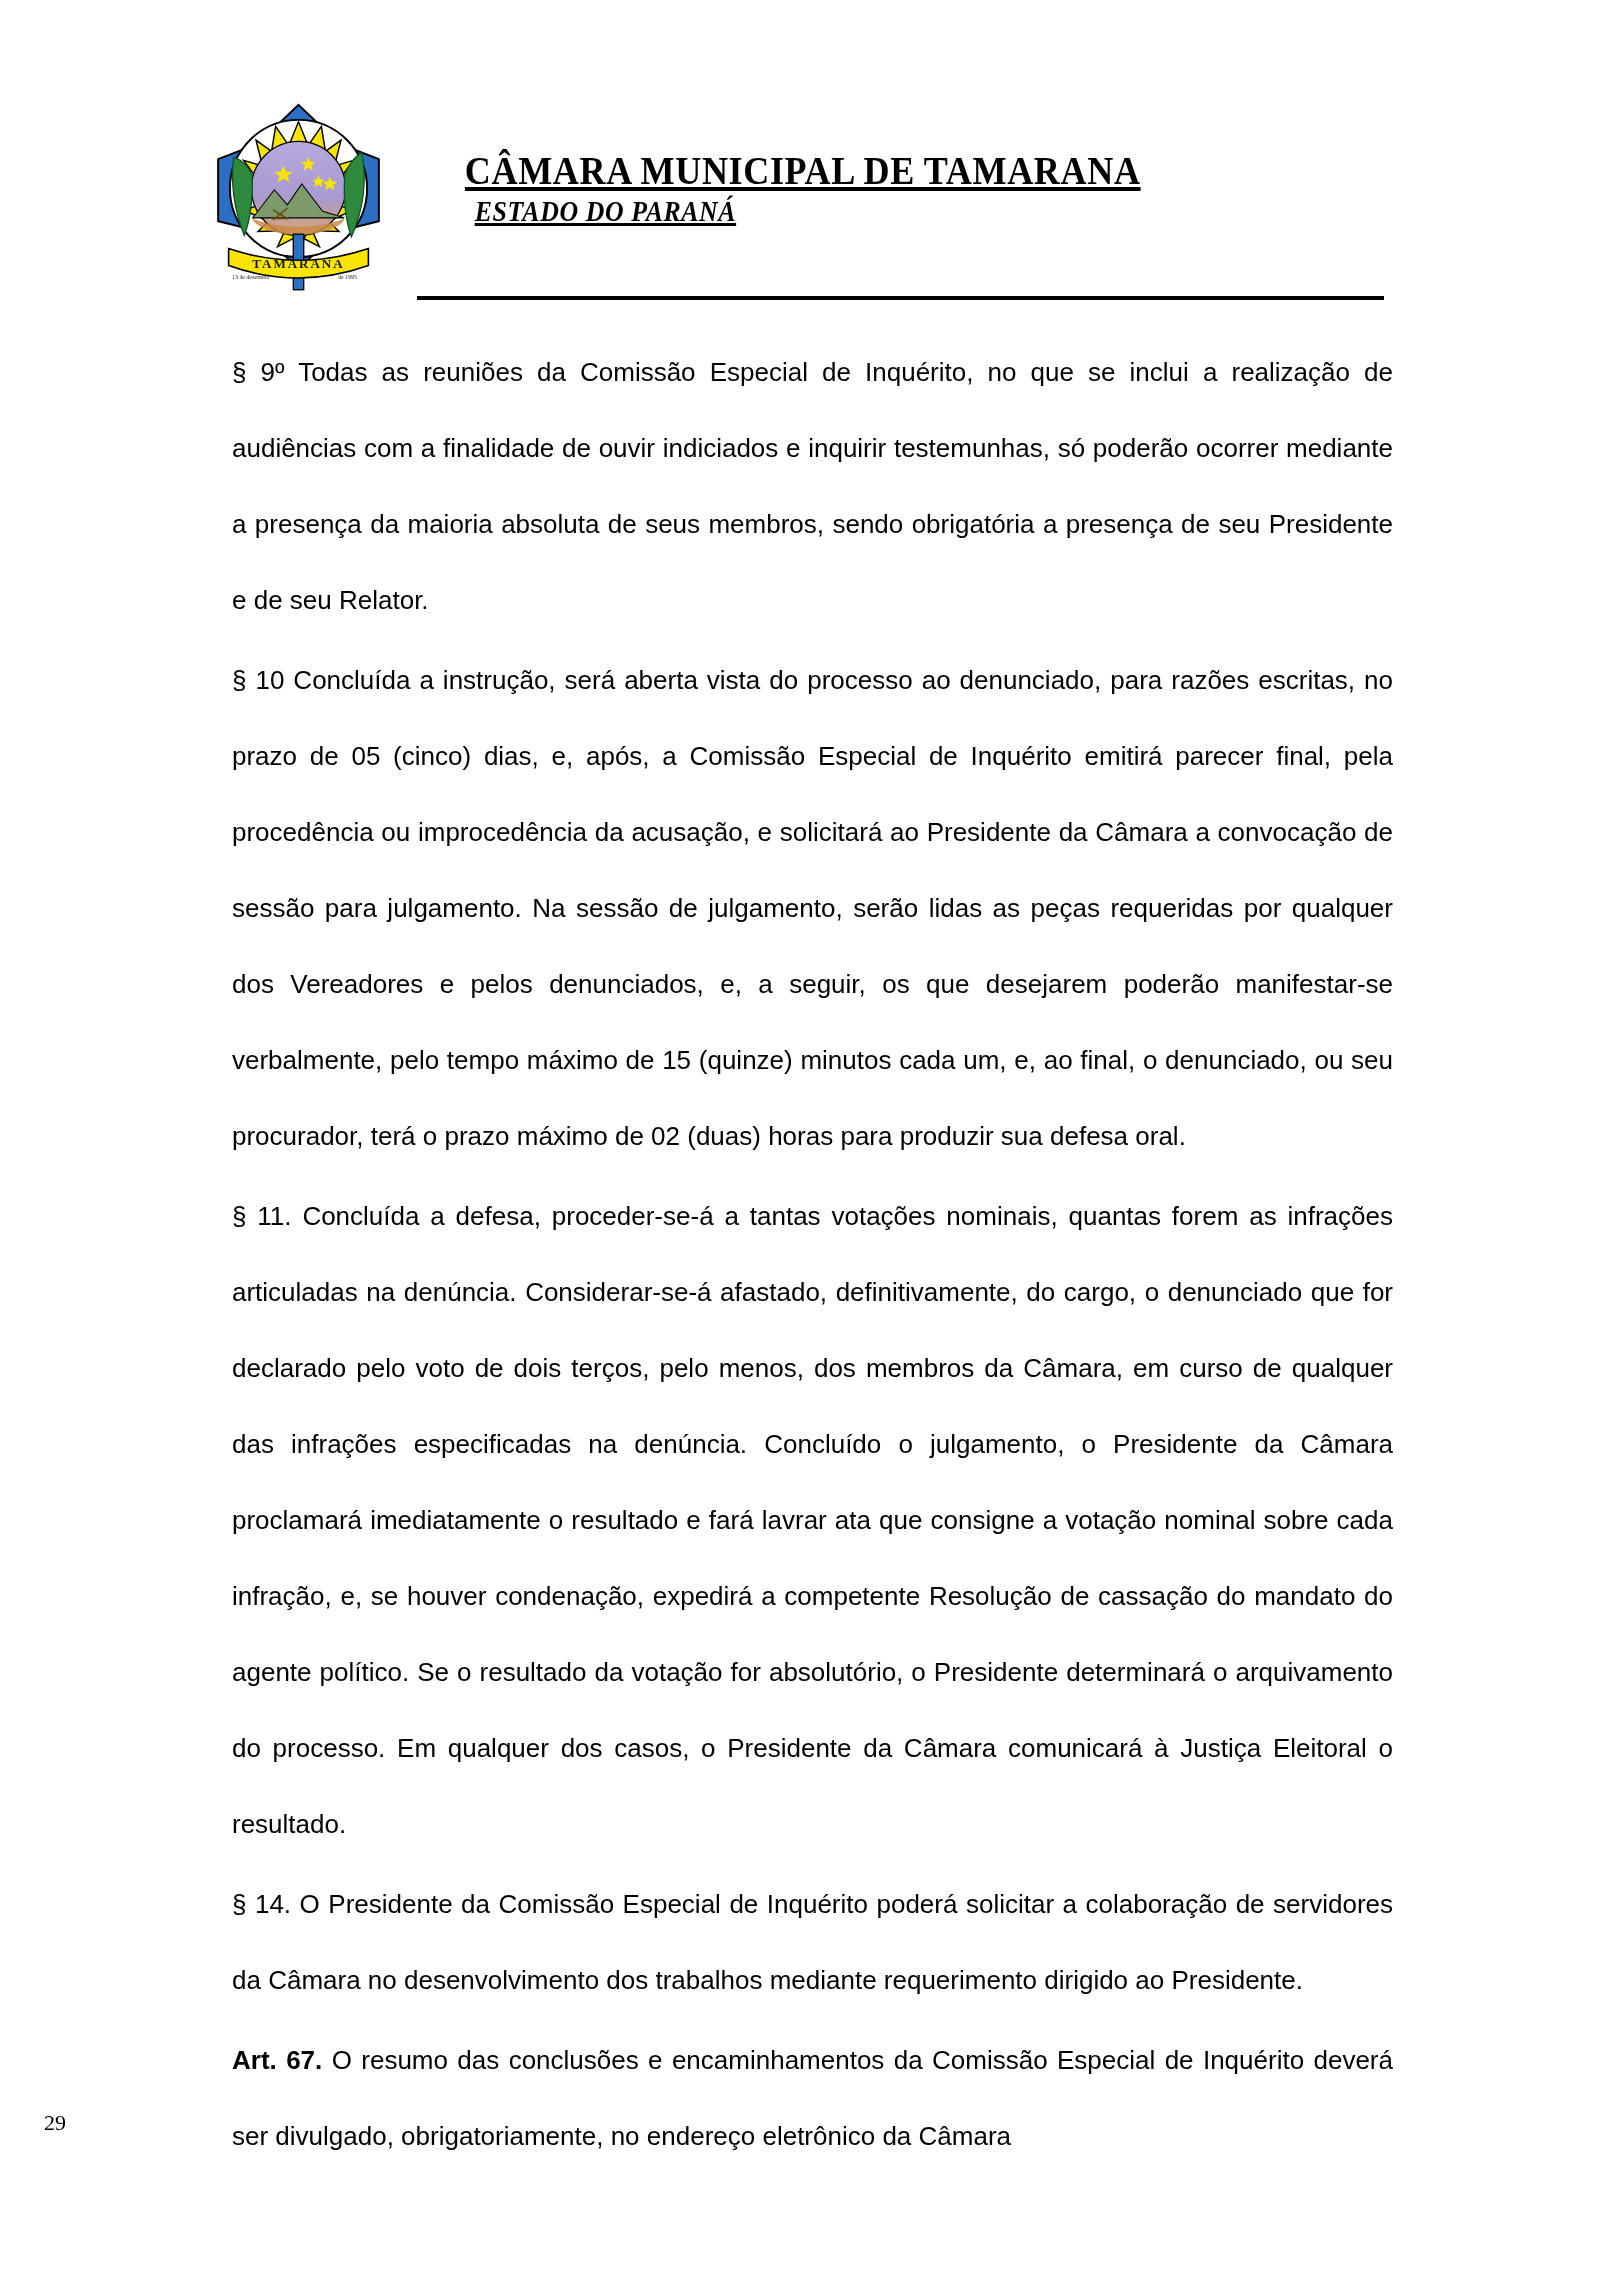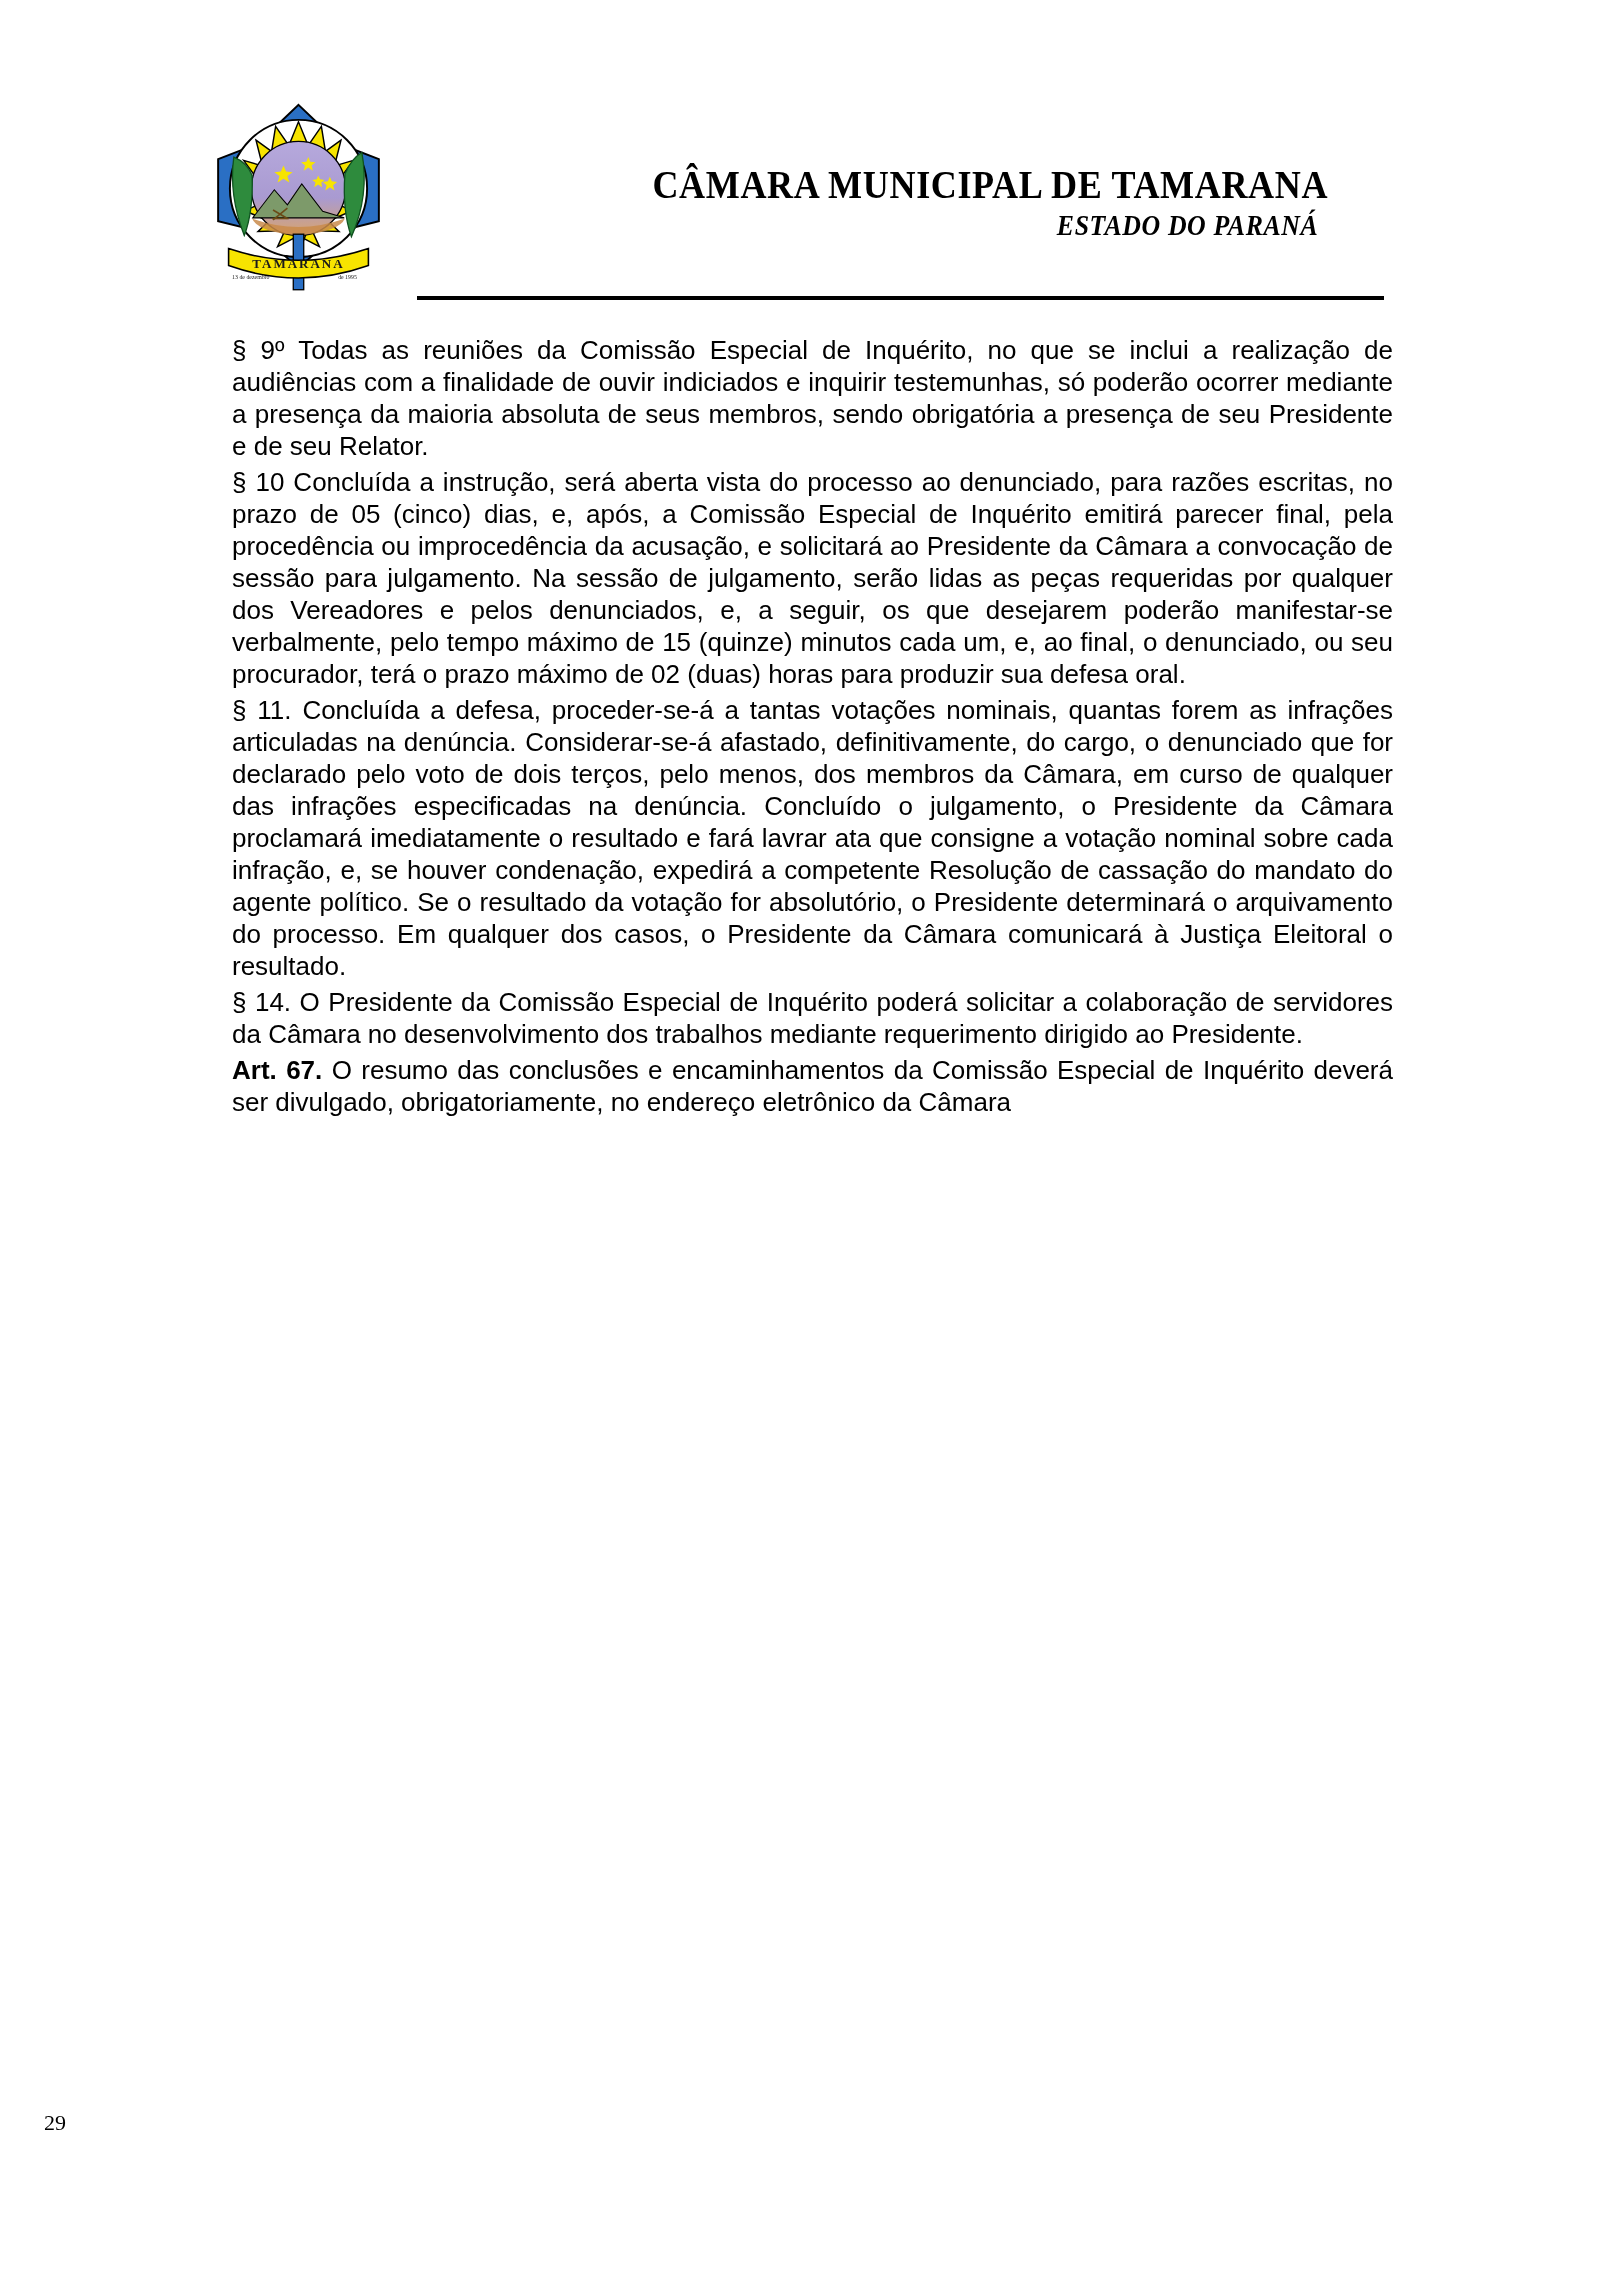--- a/index.html
+++ b/index.html
@@ -29,23 +29,24 @@
     left: 210px;
     top: 97px;
     width: 177px;
     height: 196px;
   }
   .crest svg { display: block; width: 177px; height: 196px; }
 
   .header-titles {
     position: absolute;
     left: 406px;
-    top: 164px;
+    top: 150px;
     width: 981px;
-    text-align: right;
+    text-align: left;
+    text-decoration: underline;
   }
   .org-title {
     font-family: "Liberation Serif", "DejaVu Serif", serif;
     font-weight: bold;
     font-size: 41px;
     letter-spacing: 0.7px;
     line-height: 1.0;
     color: #000000;
     transform: scaleX(0.88);
     transform-origin: center top;
@@ -78,21 +79,21 @@
     position: absolute;
     left: 232px;
     top: 334px;
     width: 1161px;
   }
   p.para {
     margin: 0 0 3.9px 0;
     padding: 0;
     font-family: "Liberation Sans", sans-serif;
     font-size: 26px;
-    line-height: 32px;
+    line-height: 76px;
     color: #000000;
     text-align: justify;
     text-justify: inter-word;
     hyphens: none;
   }
   p.para:last-child { margin-bottom: 0; }
   .bold { font-weight: bold; }
 
   
   .page-number {

